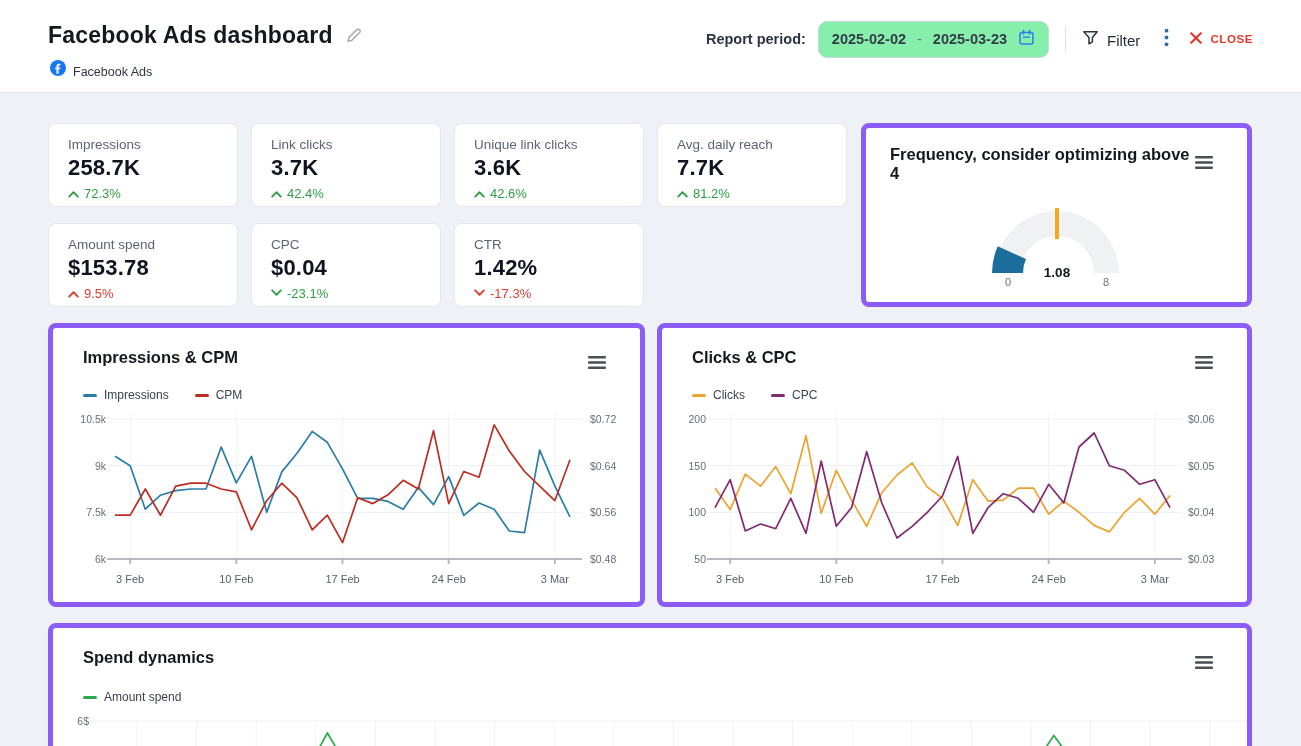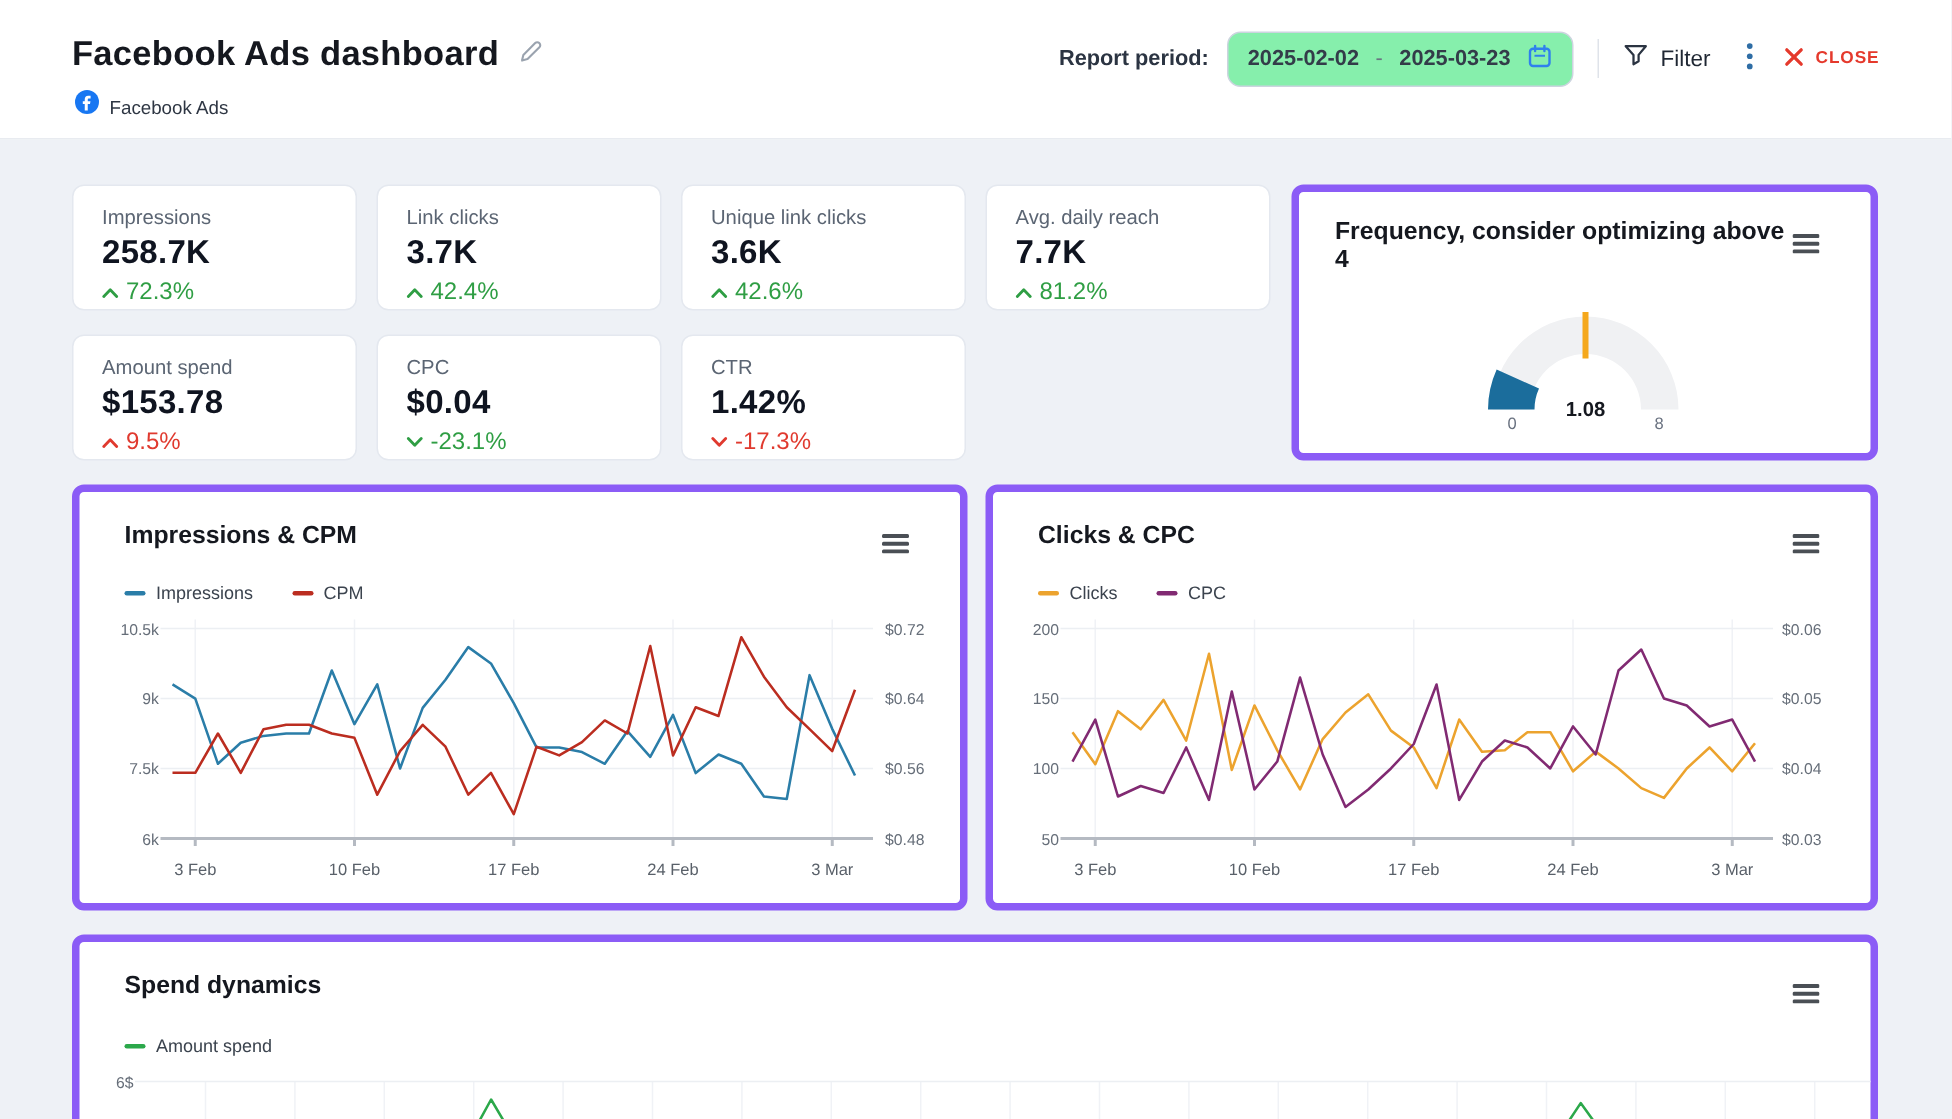--- a/index.html
+++ b/index.html
@@ -10,34 +10,34 @@
   .topbar { position:absolute; left:0; top:0; width:1301px; height:93px; background:#fff; border-bottom:1px solid #e8ebf0; }
   .title-row { position:absolute; left:48px; top:22px; display:flex; align-items:center; gap:11px; }
   .page-title { font-size:23px; font-weight:bold; color:#15181f; letter-spacing:.2px; }
   .edit-ic { margin-top:3px; cursor:pointer; }
   .source-row { position:absolute; left:50px; top:60px; display:flex; align-items:flex-end; gap:7px; font-size:12.5px; color:#2e3643; }
   .topbar-right { position:absolute; right:48px; top:0; height:78px; display:flex; align-items:center; }
   .rp-label { font-size:14.5px; font-weight:bold; color:#2b3442; margin-right:12px; }
   .datebox { display:flex; align-items:center; gap:11px; border:1px solid #ccd4df; border-radius:9px; height:37px; padding:0 13px; font-size:14.5px; font-weight:bold; color:#333c49; cursor:pointer; background:#86efac; }
   .datebox .sep { color:#6b7482; font-weight:normal; }
   .vdiv { width:1px; height:26px; background:#dfe3ea; margin:0 16px; }
-  .filter-btn { display:flex; align-items:center; gap:8px; font-size:15px; color:#1f2733; background:none; border:none; cursor:pointer; font-family:inherit; }
+  .filter-btn { display:flex; align-items:flex-end; gap:8px; font-size:15px; color:#1f2733; background:none; border:none; cursor:pointer; font-family:inherit; }
   .kebab-btn { background:none; border:none; cursor:pointer; padding:4px 6px; margin:0 14px 0 18px; }
   .close-btn { display:flex; align-items:center; gap:7px; background:none; border:none; cursor:pointer; color:#e5392c; font-size:11.5px; font-weight:bold; letter-spacing:.6px; font-family:Liberation Sans, sans-serif; }
 
   
   .card { position:absolute; background:#fff; border:5px solid #8b5cf6; border-radius:8px; }
   .burger { position:absolute; right:32px; top:26px; background:none; border:none; cursor:pointer; padding:2px; }
 
   
   .kpi-grid { position:absolute; left:48px; top:123px; display:grid; grid-template-columns:repeat(4,190px); grid-auto-rows:84px; column-gap:13px; row-gap:16px; }
   .kpi-card { background:#fff; border:1px solid #e4e8ef; border-radius:8px; padding:13px 19px; }
   .kpi-label { font-size:13.5px; color:#5b6573; }
   .kpi-value { font-size:22px; font-weight:bold; color:#0f1420; margin-top:3px; letter-spacing:.2px; }
-  .kpi-delta { display:flex; align-items:center; gap:5px; font-size:16px; margin-top:5px; }
+  .kpi-delta { display:flex; align-items:center; gap:5px; font-size:13px; margin-top:5px; }
   .kpi-delta.positive { color:#2f9e44; }
   .kpi-delta.negative { color:#e03a2f; }
   .kpi-delta .chev { display:inline-block; }
   .kpi-delta.down .chev { transform:rotate(180deg); }
 
   
   .gauge-card { left:861px; top:123px; width:391px; height:184px; padding:17px 24px; }
   .gauge-title { font-size:16.5px; font-weight:bold; line-height:1.18; width:300px; color:#15181f; }
   .gauge-wrap { position:absolute; left:50%; top:63px; transform:translateX(-50%); }
 

